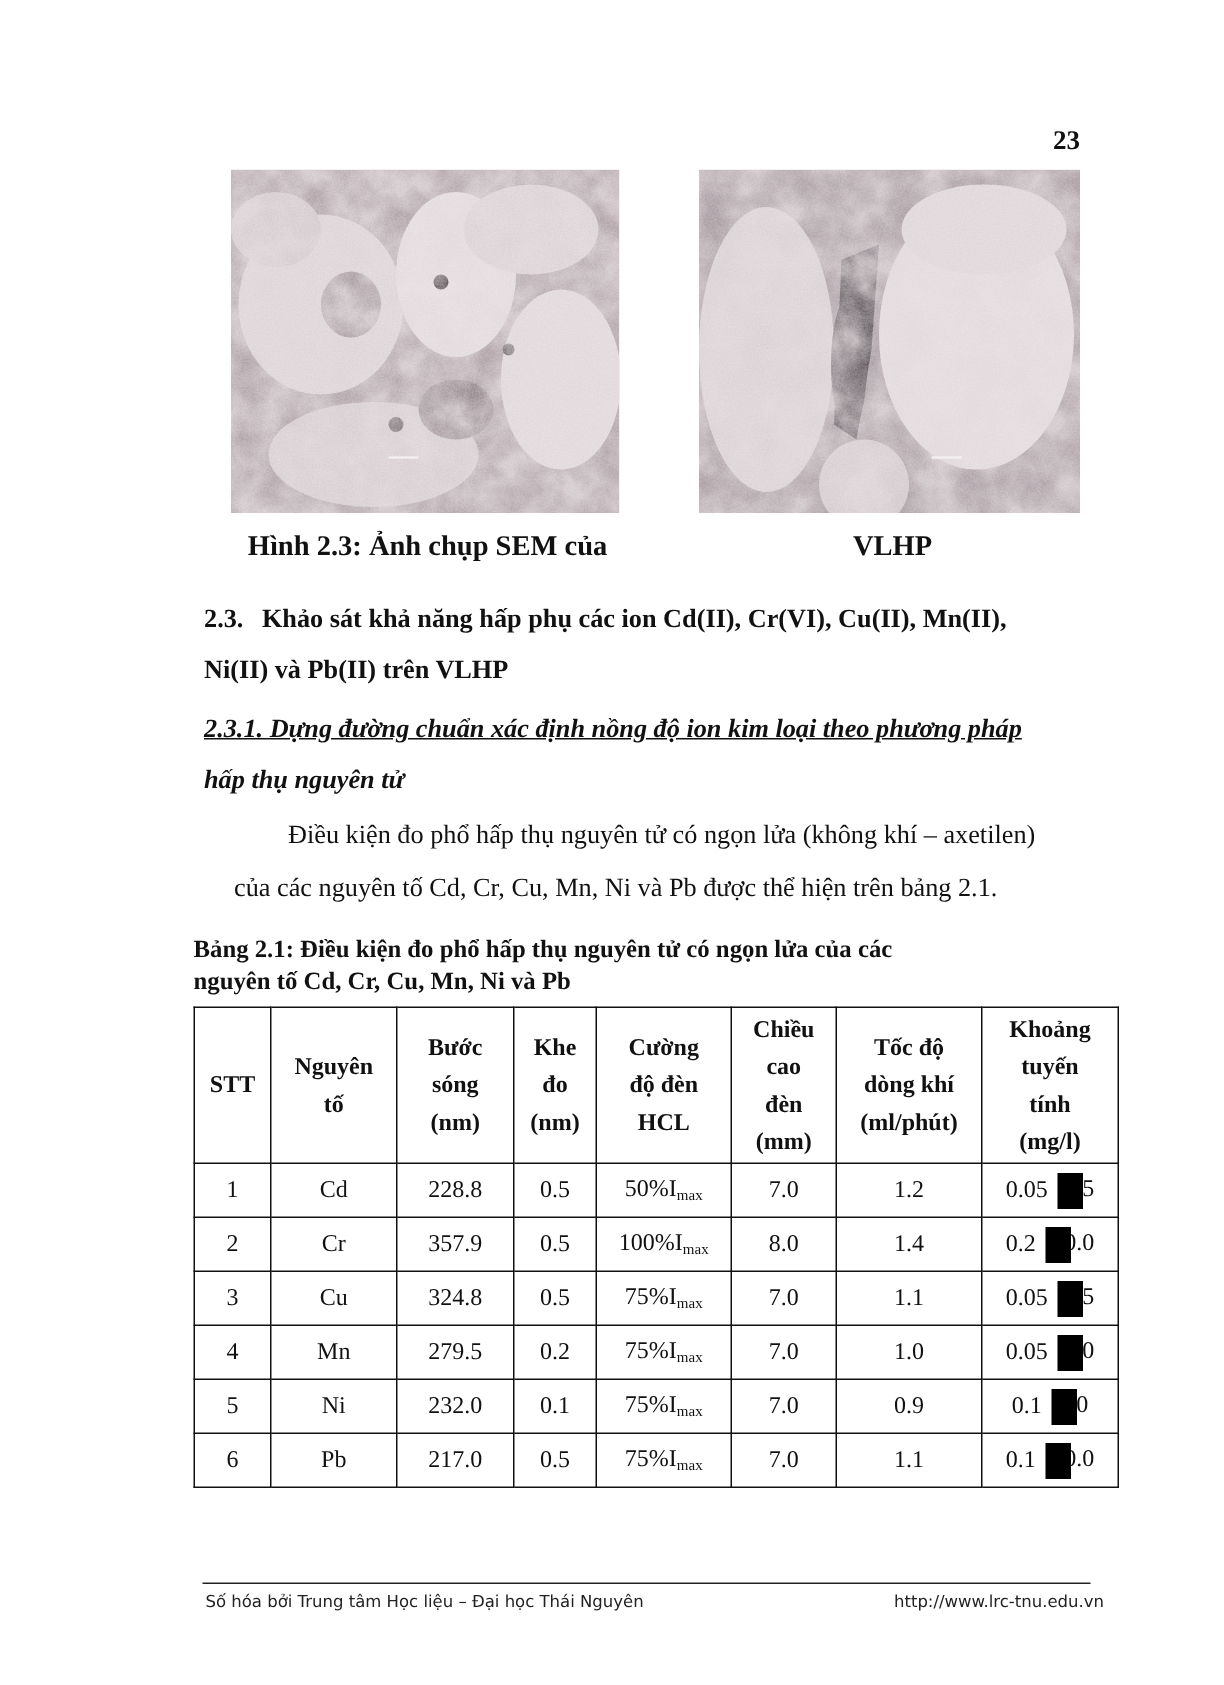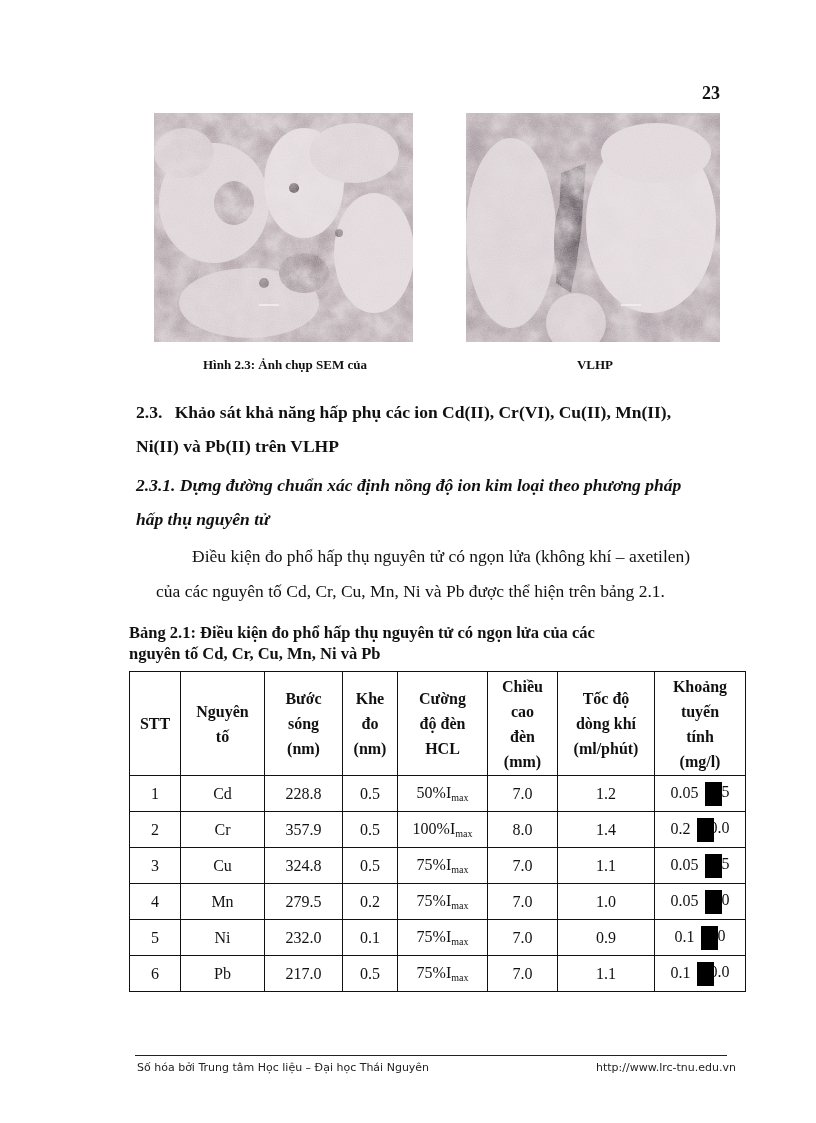--- a/index.html
+++ b/index.html
@@ -7,31 +7,31 @@
          font-family: "Liberation Serif", "DejaVu Serif", serif; color: #111; }
 
   .page-number { position: absolute; left: 0; width: 720px; top: 83px; text-align: right;
                  font-size: 18px; font-weight: bold; }
 
   .sem-image { position: absolute; overflow: hidden; }
   .sem-left  { left: 154px; top: 113px; width: 259px; height: 229px; }
   .sem-right { left: 466px; top: 113px; width: 254px; height: 229px; }
   .sem-image svg { display: block; width: 100%; height: 100%; }
 
-  .caption { position: absolute; text-align: center; font-weight: bold; font-size: 13px; line-height: 19px; }
+  .caption { position: absolute; text-align: center; font-weight: bold; font-size: 19px; line-height: 19px; }
   .cap-left  { left: 140px; width: 290px; top: 355px; }
   .cap-right { left: 450px; width: 290px; top: 355px; }
 
   .heading { position: absolute; left: 136px; width: 604px; font-weight: bold; font-size: 17.5px; }
   .h23a { top: 402px; }
   .h23b { top: 436px; }
   .heading .num { margin-right: 8px; font-family: Liberation Serif, serif; }
 
   .subheading { position: absolute; left: 136px; width: 604px; font-weight: bold; font-style: italic; font-size: 17.5px; }
-  .h231a { top: 475px; }
+  .h231a { top: 475px; text-decoration: underline; }
   .h231b { top: 509px; }
 
   .para { position: absolute; left: 136px; width: 604px; font-size: 17.5px; margin-left: 20px; }
   .p1 { top: 546px; text-indent: 36px; }
   .p2 { top: 581px; }
 
   .table-caption { position: absolute; left: 129px; width: 616px; top: 622px; 
                    font-weight: bold; font-size: 16.5px; line-height: 21px; }
 
   table.data { position: absolute; left: 129px; top: 671px; border-collapse: collapse;

